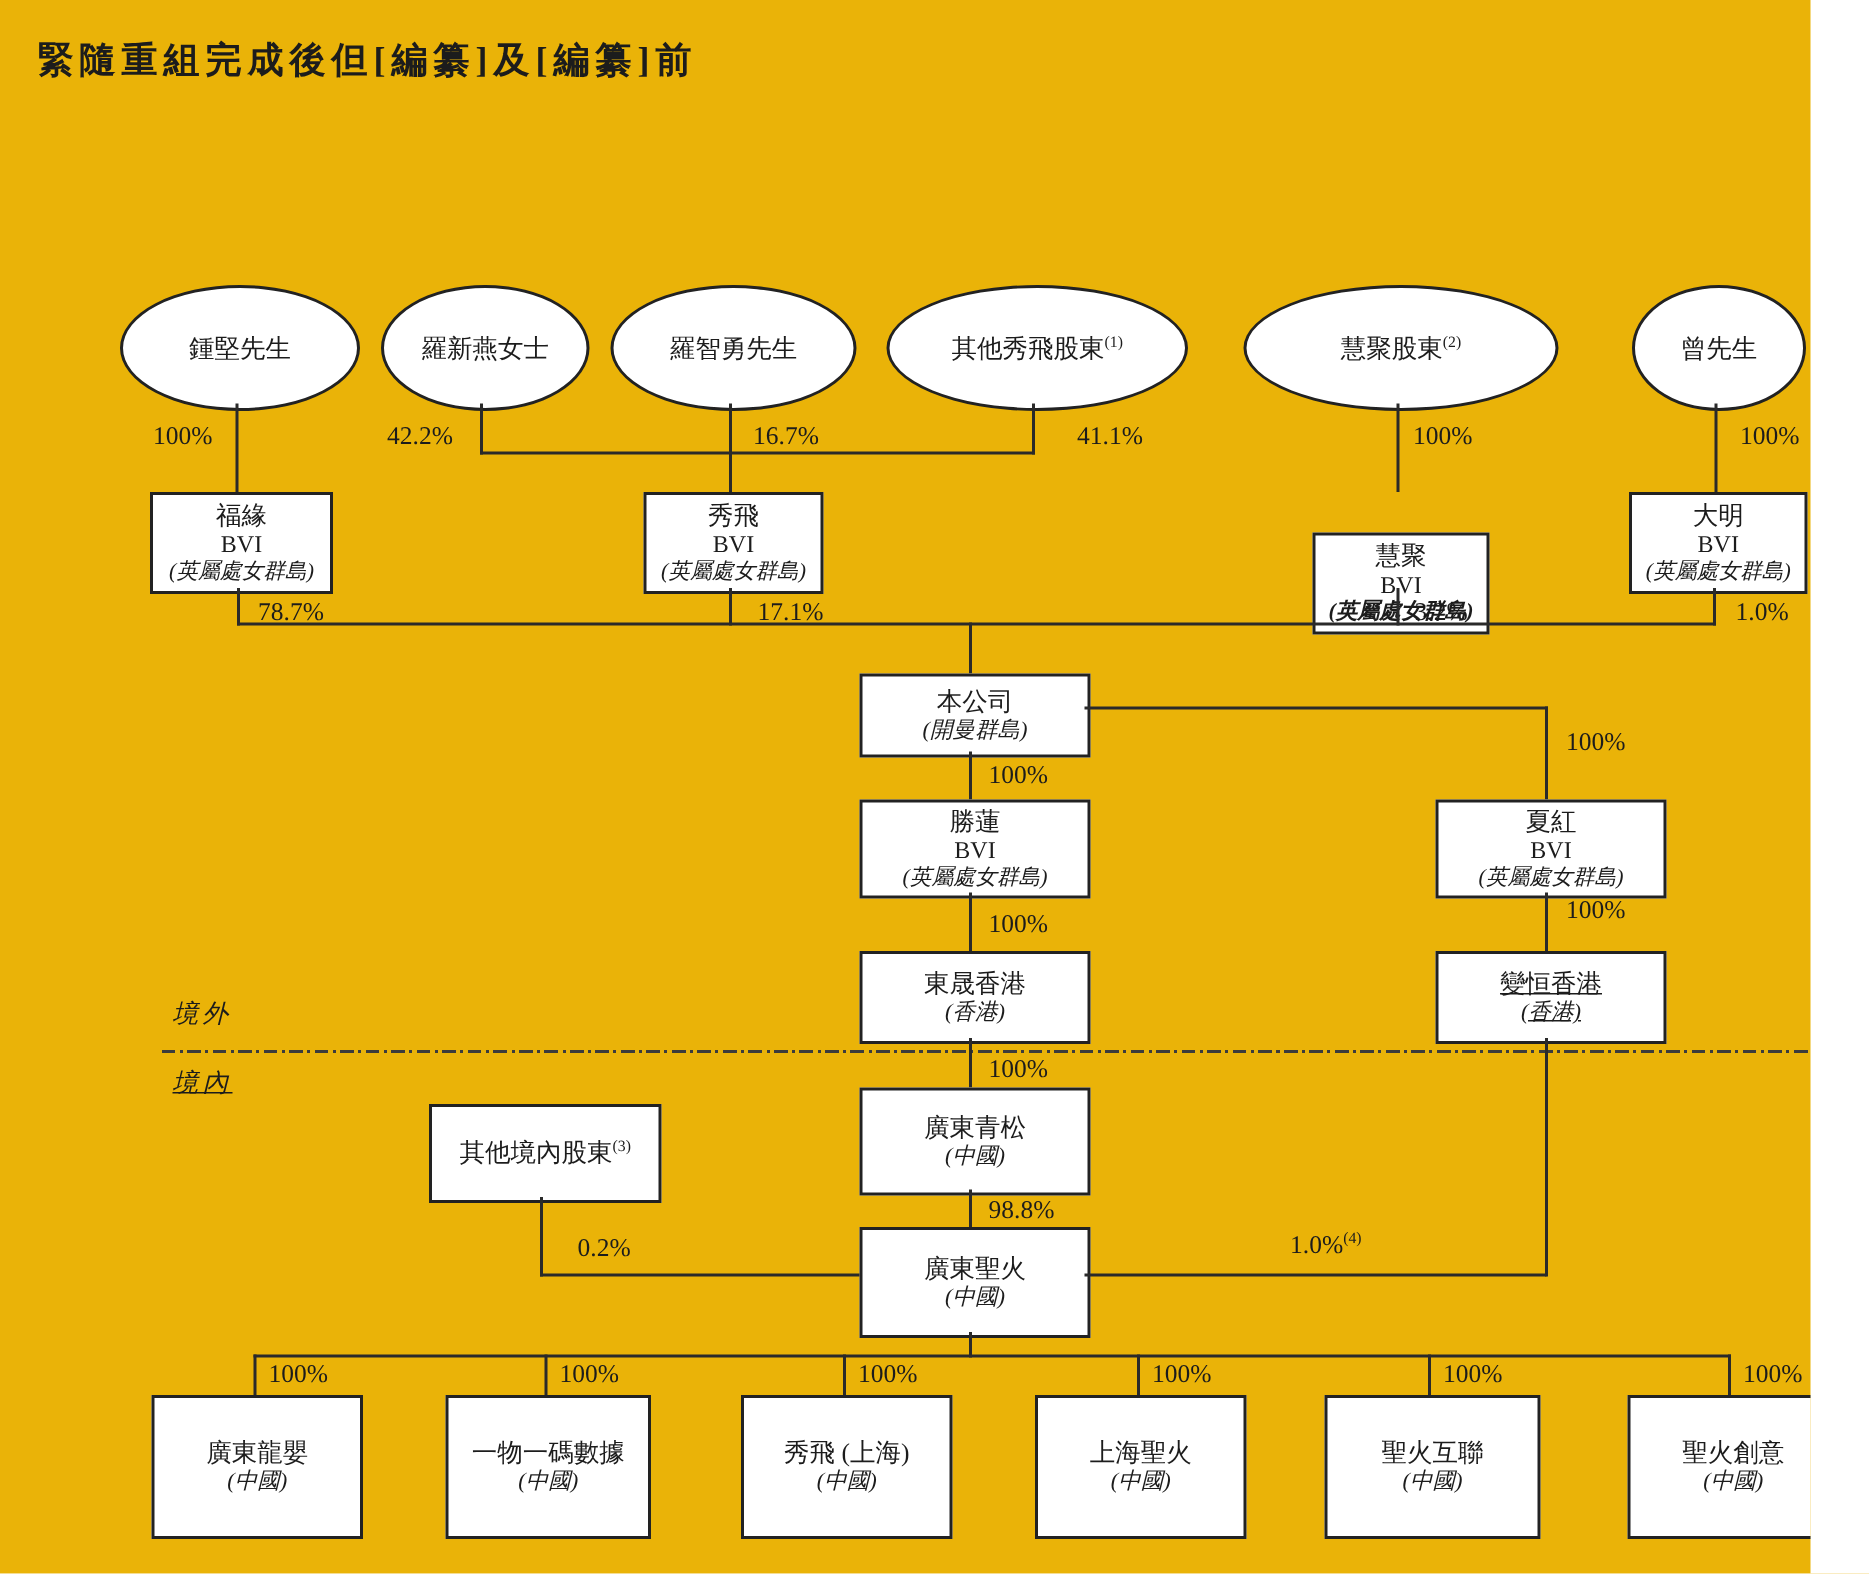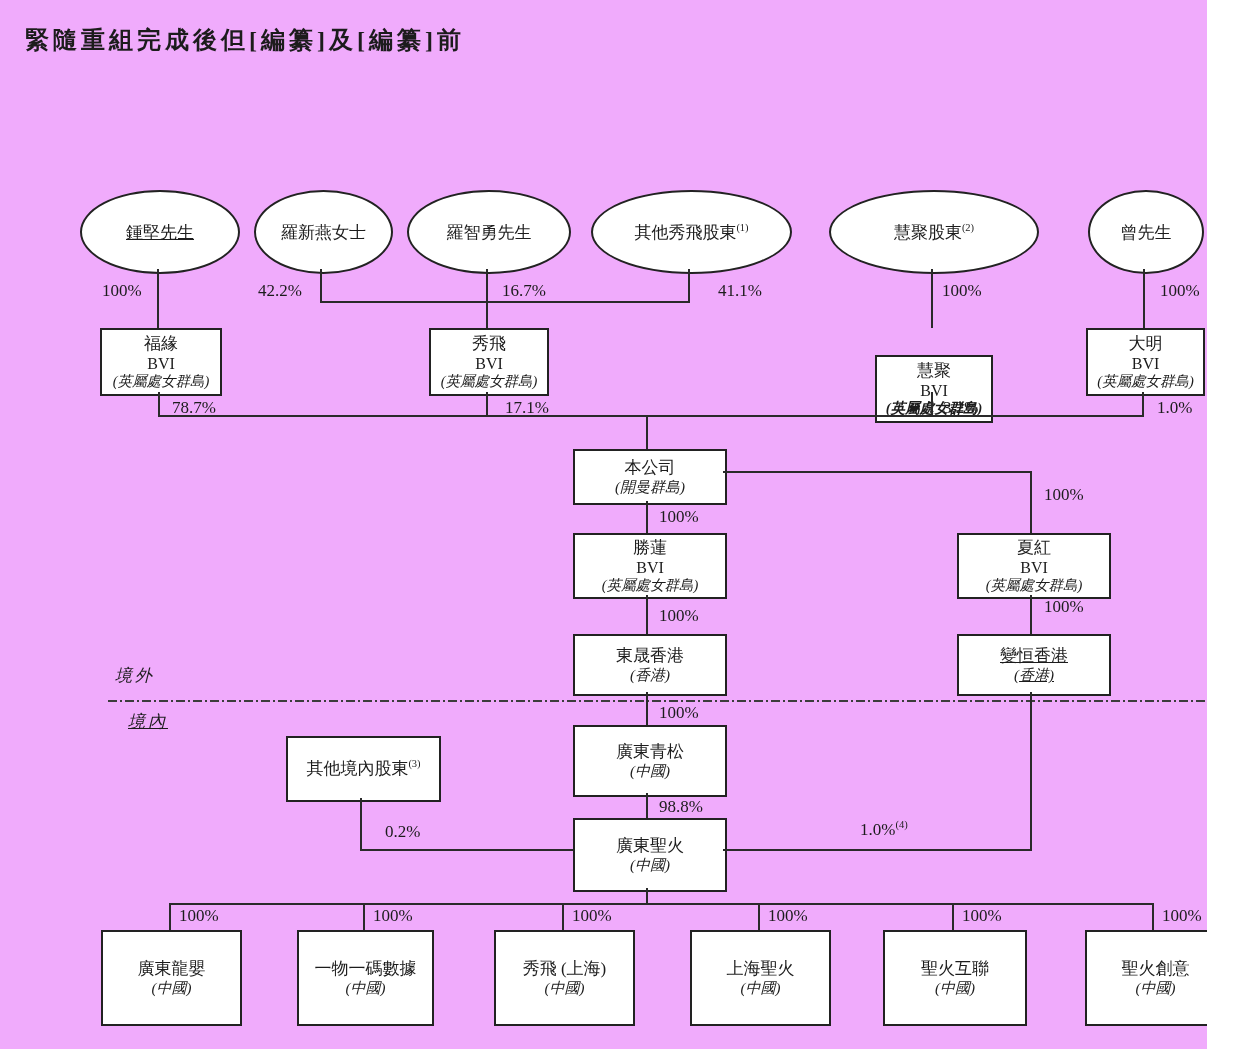--- a/index.html
+++ b/index.html
@@ -1,19 +1,19 @@
 <!DOCTYPE html>
 <html><head>
 <meta charset="utf-8">
 <style>
   html,body{margin:0;padding:0;background:#ffffff;}
   .page{
     position:relative;
     width:1207px;height:1049px;
-    background:#f0abfc;
+    background:#eab308;
     font-family:"Liberation Serif","DejaVu Serif",serif;
     color:#1c1c1c;
     overflow:hidden;
   }
   .title{
     position:absolute;left:25px;top:24px;margin:0;
     font-size:24px;font-weight:bold;letter-spacing:4px;white-space:nowrap;
   }
   .subtitle{
     position:absolute;left:90px;top:99px;margin:0;
@@ -48,21 +48,21 @@
 </head>
 <body>
 
 <div class="page">
 
   <h1 class="title">緊隨重組完成後但[編纂]及[編纂]前</h1>
 
 
   <div>
 
-    <div class="ellipse" style="left:80px;top:190px;width:156px;height:80px;text-decoration:underline;">
+    <div class="ellipse" style="left:80px;top:190px;width:156px;height:80px;">
         <span>鍾堅先生</span>
       </div>
     <div class="ellipse" style="left:254px;top:190px;width:135px;height:80px;">
         <span>羅新燕女士</span>
       </div>
     <div class="ellipse" style="left:407px;top:190px;width:160px;height:80px;">
         <span>羅智勇先生</span>
       </div>
     <div class="ellipse" style="left:591px;top:190px;width:197px;height:80px;">
         <span><span>其他秀飛股東</span><span class="sup">(1)</span></span>
@@ -154,21 +154,21 @@
       <span class="nm">東晟香港</span>
       <span class="loc2">(香港)</span>
     </div>
     <div class="box" style="left:957px;top:634px;width:150px;height:58px;text-decoration:underline;">
       <span class="nm">變恒香港</span>
       <span class="loc2">(香港)</span>
     </div>
 
     <div class="region" style="left:115px;top:664px;">境外</div>
     <div class="dash" style="left:108px;top:700px;width:1138px;"></div>
-    <div class="region" style="left:128px;top:710px;text-decoration:underline;">境內</div>
+    <div class="region" style="left:115px;top:710px;text-decoration:underline;">境內</div>
 
     <div class="vl" style="left:646px;top:692px;height:33px;"></div>
     <div class="pct" style="left:659px;top:703px;">100%</div>
 
     <div class="box" style="left:573px;top:725px;width:150px;height:68px;">
       <span class="nm">廣東青松</span>
       <span class="loc2">(中國)</span>
     </div>
 
     <div class="box" style="left:286px;top:736px;width:151px;height:62px;">

